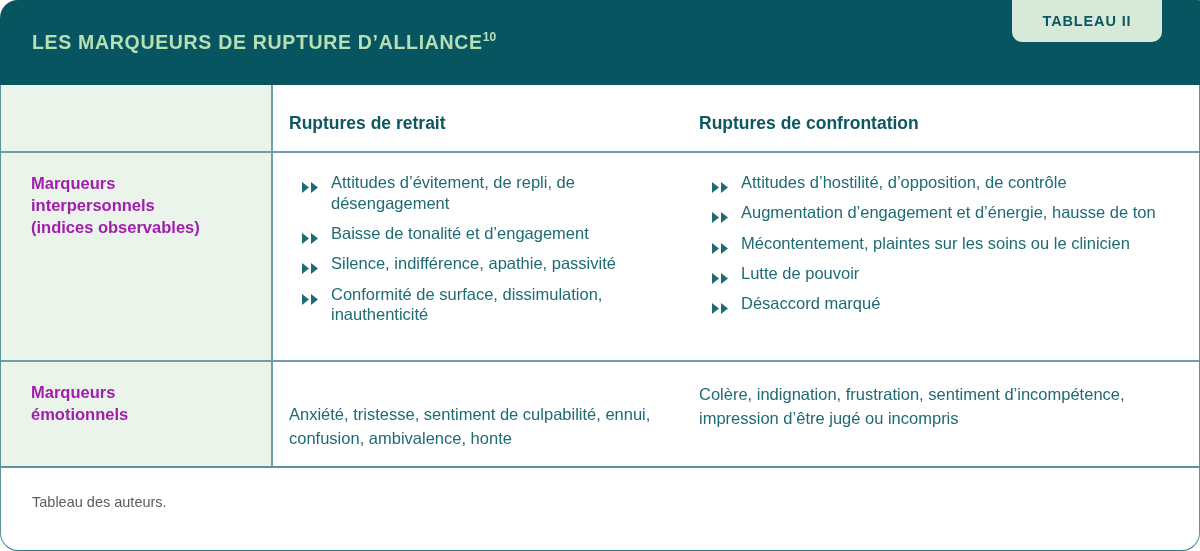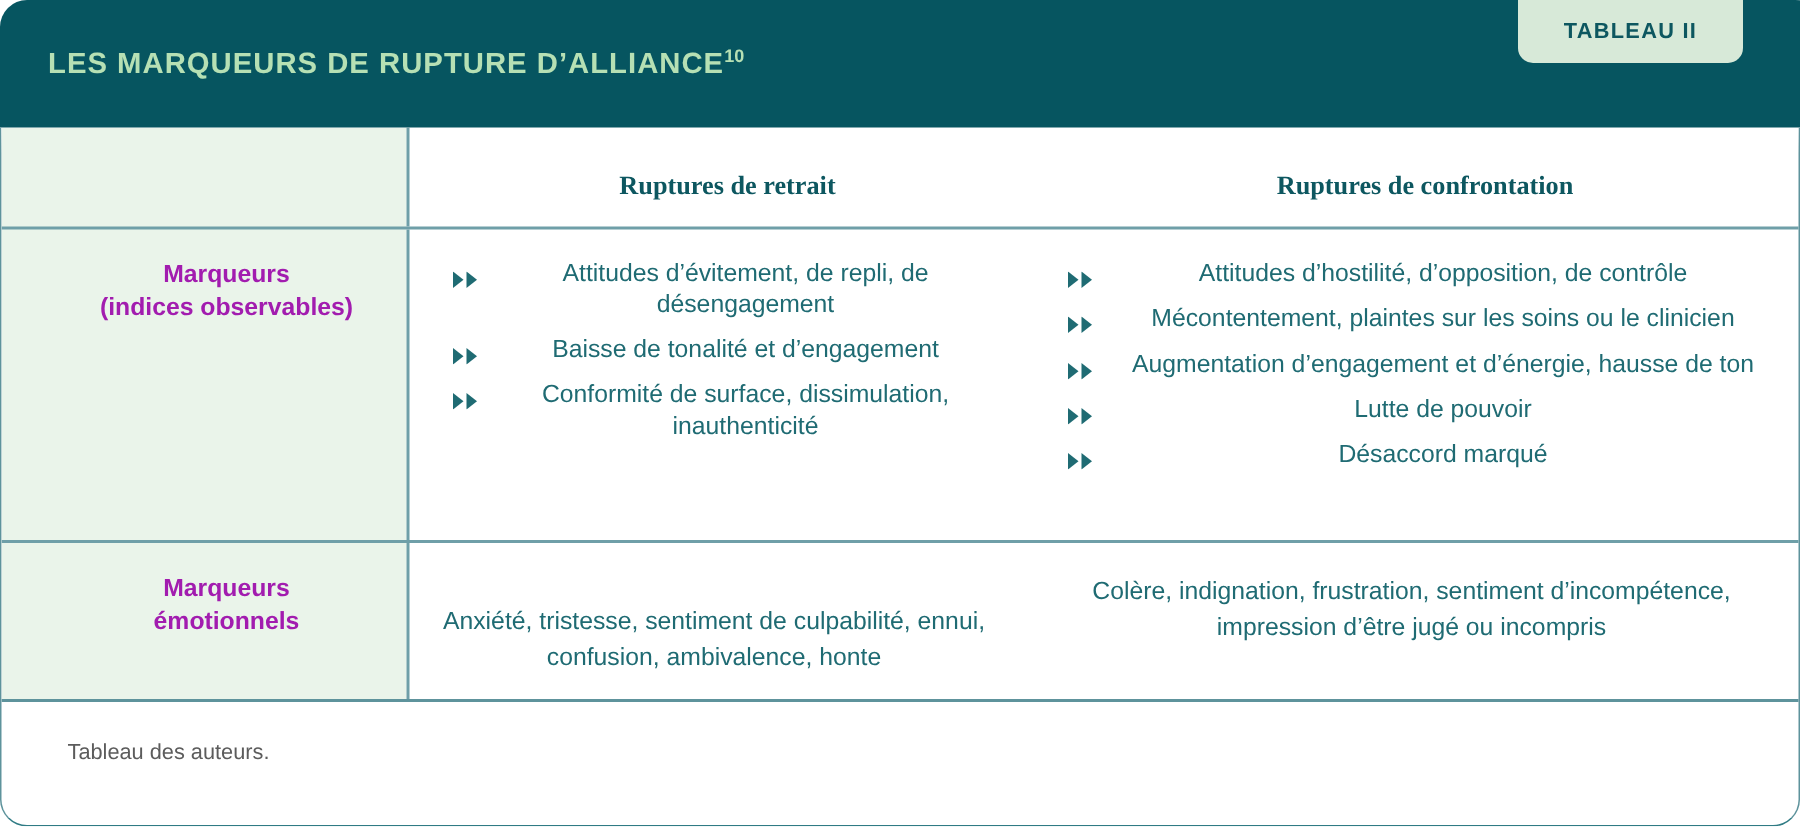--- a/index.html
+++ b/index.html
@@ -13,21 +13,20 @@
     font-family: "Liberation Sans", sans-serif;
     -webkit-font-smoothing: antialiased;
   }
 
   .table-figure {
     position: relative;
     width: 1200px;
     height: 551px;
     box-sizing: border-box;
     overflow: hidden;
-    text-align: center;
   }
 
   
   .badge {
     position: absolute;
     top: 0;
     right: 38px;
     width: 150px;
     height: 42px;
     background: #d7e9d8;
@@ -101,21 +100,21 @@
     position: absolute;
     inset: 0;
   }
 
   .row {
     position: absolute;
     left: 0;
     width: 100%;
     box-sizing: border-box;
   }
-  .row-head   { top: 0;   height: 46px; font-family: Liberation Serif, serif; }
+  .row-head   { top: 0;   height: 46px; }
   .row-inter  { top: 66px; height: 209px; }
   .row-emo    { top: 275px; height: 106px; }
   .row-source { top: 381px; height: 83px; }
 
   .rule {
     position: absolute;
     left: 0;
     width: 1200px;
     height: 2px;
     background: #6f9fa8;
@@ -189,21 +188,21 @@
   .para {
     font-size: 16.5px;
     color: #1f6b73;
     line-height: 1.48;
     padding-left: 18px;
     padding-right: 18px;
   }
 
   .source-note {
     position: absolute;
-    left: 44px;
+    left: 31px;
     top: 28px;
     font-size: 14.5px;
     color: #5c5c5c;
   }
 </style>
 </head>
 <body>
 
 <div class="table-figure">
 
@@ -228,20 +227,21 @@
         <div class="cell col-a colhead a">Ruptures de retrait</div>
         <div class="cell col-b colhead b">Ruptures de confrontation</div>
       </div>
       <div class="rule rule-under-head"></div>
       <div class="vdiv vdiv-head"></div>
 
       <div class="row row-inter">
 
         <div class="cell col-label rowlabel" style="top:22px;">
           <div>Marqueurs</div>
+          <div>interpersonnels</div>
           <div>(indices observables)</div>
         </div>
 
         <div class="cell col-a" style="top:21px;">
           <ul class="blist">
             <li>
               <span class="chev">
                 <svg viewBox="0 0 19 11" width="19" height="11" aria-hidden="true">
                   <polygon points="0,0 7,5.5 0,11" fill="#1f6b73"></polygon>
                   <polygon points="9,0 16,5.5 9,11" fill="#1f6b73"></polygon>
@@ -258,20 +258,29 @@
               </span>
               <span>Baisse de tonalité et d’engagement</span>
             </li>
             <li>
               <span class="chev">
                 <svg viewBox="0 0 19 11" width="19" height="11" aria-hidden="true">
                   <polygon points="0,0 7,5.5 0,11" fill="#1f6b73"></polygon>
                   <polygon points="9,0 16,5.5 9,11" fill="#1f6b73"></polygon>
                 </svg>
               </span>
+              <span>Silence, indifférence, apathie, passivité</span>
+            </li>
+            <li>
+              <span class="chev">
+                <svg viewBox="0 0 19 11" width="19" height="11" aria-hidden="true">
+                  <polygon points="0,0 7,5.5 0,11" fill="#1f6b73"></polygon>
+                  <polygon points="9,0 16,5.5 9,11" fill="#1f6b73"></polygon>
+                </svg>
+              </span>
               <span>Conformité de surface, dissimulation, inauthenticité</span>
             </li>
           </ul>
         </div>
 
         <div class="cell col-b" style="top:21px;">
           <ul class="blist">
             <li>
               <span class="chev">
                 <svg viewBox="0 0 19 11" width="19" height="11" aria-hidden="true">
@@ -281,30 +290,30 @@
               </span>
               <span>Attitudes d’hostilité, d’opposition, de contrôle</span>
             </li>
             <li>
               <span class="chev">
                 <svg viewBox="0 0 19 11" width="19" height="11" aria-hidden="true">
                   <polygon points="0,0 7,5.5 0,11" fill="#1f6b73"></polygon>
                   <polygon points="9,0 16,5.5 9,11" fill="#1f6b73"></polygon>
                 </svg>
               </span>
+              <span>Augmentation d’engagement et d’énergie, hausse de ton</span>
+            </li>
+            <li>
+              <span class="chev">
+                <svg viewBox="0 0 19 11" width="19" height="11" aria-hidden="true">
+                  <polygon points="0,0 7,5.5 0,11" fill="#1f6b73"></polygon>
+                  <polygon points="9,0 16,5.5 9,11" fill="#1f6b73"></polygon>
+                </svg>
+              </span>
               <span>Mécontentement, plaintes sur les soins ou le clinicien</span>
-            </li>
-            <li>
-              <span class="chev">
-                <svg viewBox="0 0 19 11" width="19" height="11" aria-hidden="true">
-                  <polygon points="0,0 7,5.5 0,11" fill="#1f6b73"></polygon>
-                  <polygon points="9,0 16,5.5 9,11" fill="#1f6b73"></polygon>
-                </svg>
-              </span>
-              <span>Augmentation d’engagement et d’énergie, hausse de ton</span>
             </li>
             <li>
               <span class="chev">
                 <svg viewBox="0 0 19 11" width="19" height="11" aria-hidden="true">
                   <polygon points="0,0 7,5.5 0,11" fill="#1f6b73"></polygon>
                   <polygon points="9,0 16,5.5 9,11" fill="#1f6b73"></polygon>
                 </svg>
               </span>
               <span>Lutte de pouvoir</span>
             </li>

